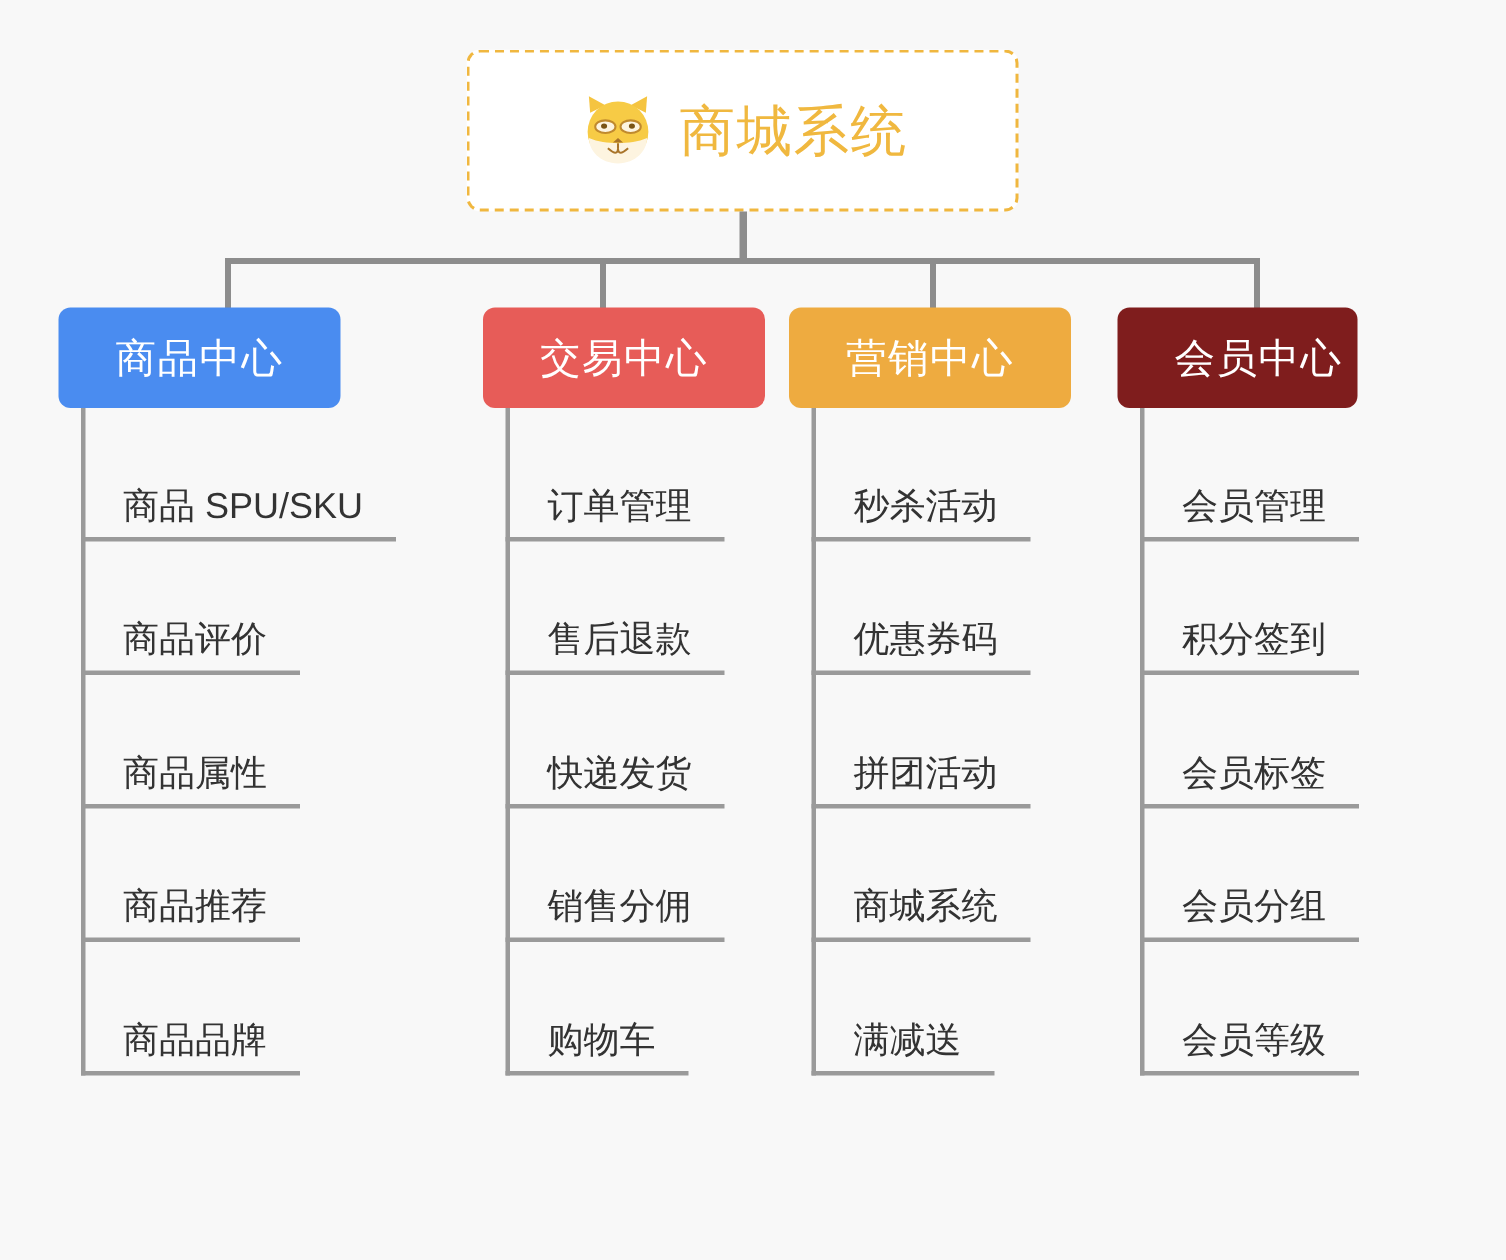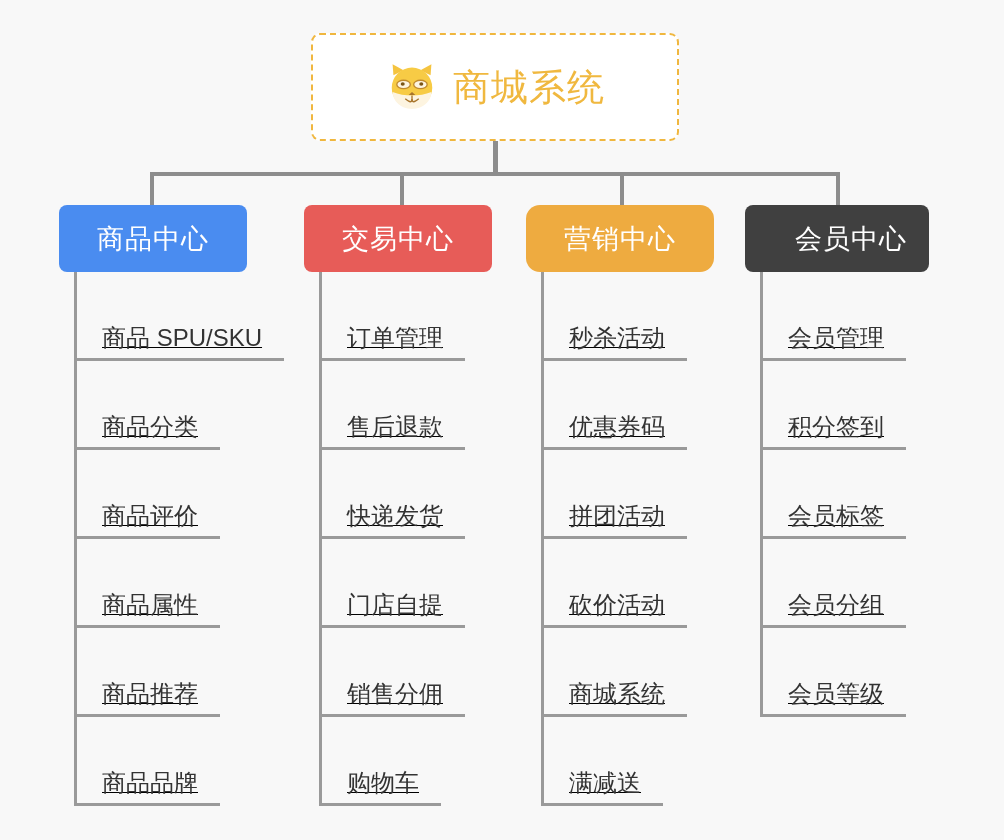--- a/index.html
+++ b/index.html
@@ -85,21 +85,20 @@
     bottom: 0;
     width: 3px;
     background: #9a9a9a;
   }
   .leaf {
     position: relative;
     height: 89px;
     display: flex;
     align-items: flex-end;
     box-sizing: border-box;
-    text-decoration: underline;
   }
   .leaf-inner {
     position: relative;
     display: inline-block;
     padding: 0 22px 7px 28px;
     border-bottom: 3px solid #9a9a9a;
     margin-left: -1px;
   }
   .leaf-label {
     font-size: 24px;
@@ -140,103 +139,94 @@
     <span class="root-title">商城系统</span>
   </div>
 
   <div class="conn conn-v" style="left:493px; top:141px; width:5px; height:34px;"></div>
   <div class="conn conn-h" style="left:150px; top:172px; width:690px;"></div>
   <div class="conn conn-v" style="left:150px; top:172px; height:37px;"></div>
   <div class="conn conn-v" style="left:400px; top:172px; height:37px;"></div>
   <div class="conn conn-v" style="left:620px; top:172px; height:37px;"></div>
   <div class="conn conn-v" style="left:836px; top:172px; height:37px;"></div>
 
-  <div class="column" style="left:59px; width:188px;text-align:right;">
+  <div class="column" style="left:39px; width:188px;text-align:right;">
     <div class="cat-box" style="background:#4a8cf0; width:188px;">
       <span>商品中心</span>
     </div>
     <div class="leaf-wrap">
       <div class="spine"></div>
       <div class="leaf">
           <div class="leaf-inner"><span class="leaf-label">商品 SPU/SKU</span></div>
         </div>
       <div class="leaf">
-          <div class="leaf-inner"><span class="leaf-label">商品分类</span></div>
-        </div>
-      <div class="leaf">
           <div class="leaf-inner"><span class="leaf-label">商品评价</span></div>
         </div>
       <div class="leaf">
           <div class="leaf-inner"><span class="leaf-label">商品属性</span></div>
         </div>
       <div class="leaf">
           <div class="leaf-inner"><span class="leaf-label">商品推荐</span></div>
         </div>
       <div class="leaf">
           <div class="leaf-inner"><span class="leaf-label">商品品牌</span></div>
         </div>
     </div>
   </div>
 
-  <div class="column" style="left:304px; width:188px;">
+  <div class="column" style="left:322px; width:188px;">
     <div class="cat-box" style="background:#e75c58; width:188px;">
       <span>交易中心</span>
     </div>
     <div class="leaf-wrap">
       <div class="spine"></div>
       <div class="leaf">
           <div class="leaf-inner"><span class="leaf-label">订单管理</span></div>
         </div>
       <div class="leaf">
           <div class="leaf-inner"><span class="leaf-label">售后退款</span></div>
         </div>
       <div class="leaf">
           <div class="leaf-inner"><span class="leaf-label">快递发货</span></div>
         </div>
       <div class="leaf">
-          <div class="leaf-inner"><span class="leaf-label">门店自提</span></div>
-        </div>
-      <div class="leaf">
           <div class="leaf-inner"><span class="leaf-label">销售分佣</span></div>
         </div>
       <div class="leaf">
           <div class="leaf-inner"><span class="leaf-label">购物车</span></div>
         </div>
     </div>
   </div>
 
   <div class="column" style="left:526px; width:188px;">
-    <div class="cat-box" style="background:#eeab40; width:188px;border-radius:14px;">
+    <div class="cat-box" style="background:#eeab40; width:188px;">
       <span>营销中心</span>
     </div>
     <div class="leaf-wrap">
       <div class="spine"></div>
       <div class="leaf">
           <div class="leaf-inner"><span class="leaf-label">秒杀活动</span></div>
         </div>
       <div class="leaf">
           <div class="leaf-inner"><span class="leaf-label">优惠券码</span></div>
         </div>
       <div class="leaf">
           <div class="leaf-inner"><span class="leaf-label">拼团活动</span></div>
         </div>
       <div class="leaf">
-          <div class="leaf-inner"><span class="leaf-label">砍价活动</span></div>
-        </div>
-      <div class="leaf">
           <div class="leaf-inner"><span class="leaf-label">商城系统</span></div>
         </div>
       <div class="leaf">
           <div class="leaf-inner"><span class="leaf-label">满减送</span></div>
         </div>
     </div>
   </div>
 
   <div class="column" style="left:745px; width:188px;">
-    <div class="cat-box" style="background:#404040; width:184px;padding-left:28px;">
+    <div class="cat-box" style="background:#7f1d1d; width:160px;padding-left:28px;">
       <span>会员中心</span>
     </div>
     <div class="leaf-wrap">
       <div class="spine"></div>
       <div class="leaf">
           <div class="leaf-inner"><span class="leaf-label">会员管理</span></div>
         </div>
       <div class="leaf">
           <div class="leaf-inner"><span class="leaf-label">积分签到</span></div>
         </div>

